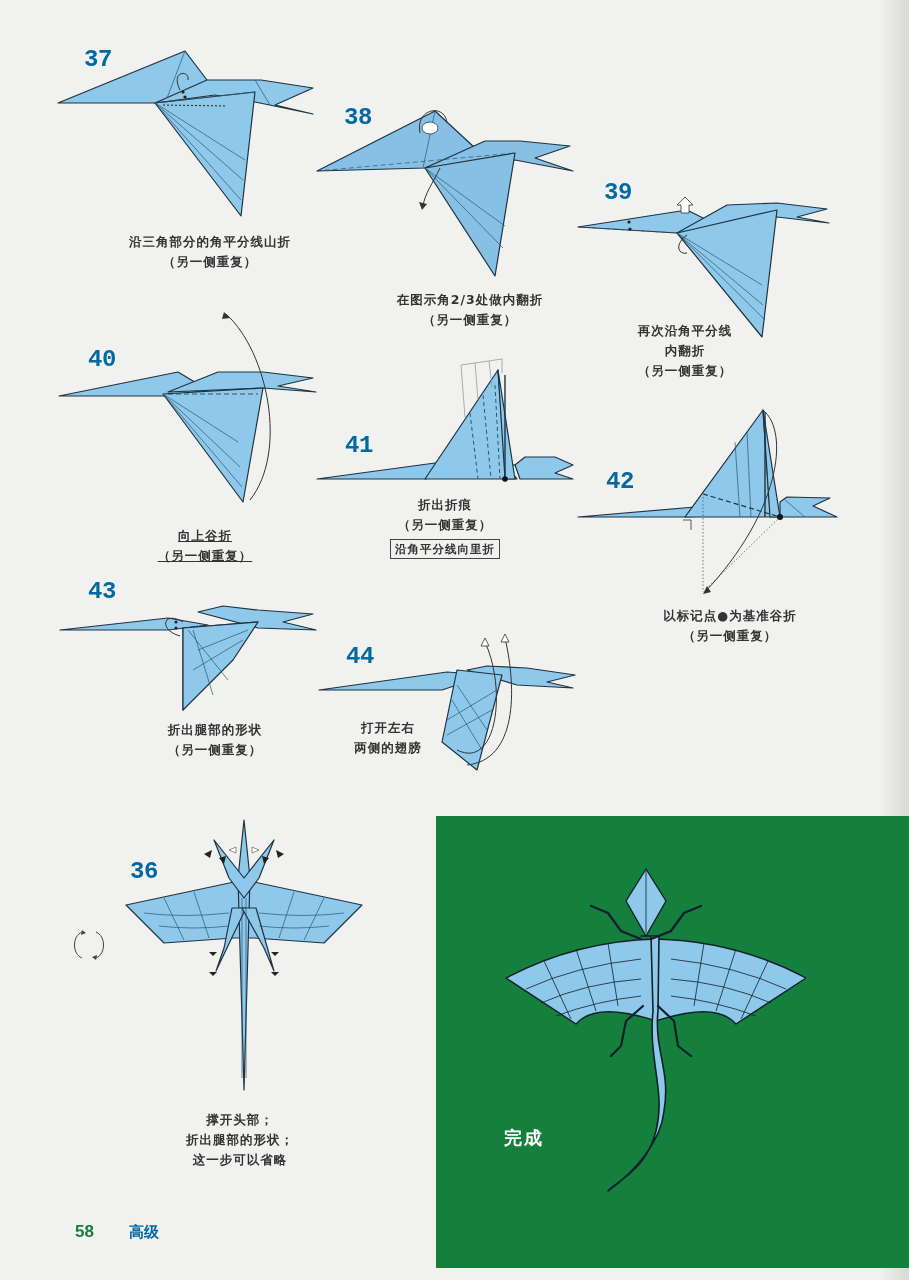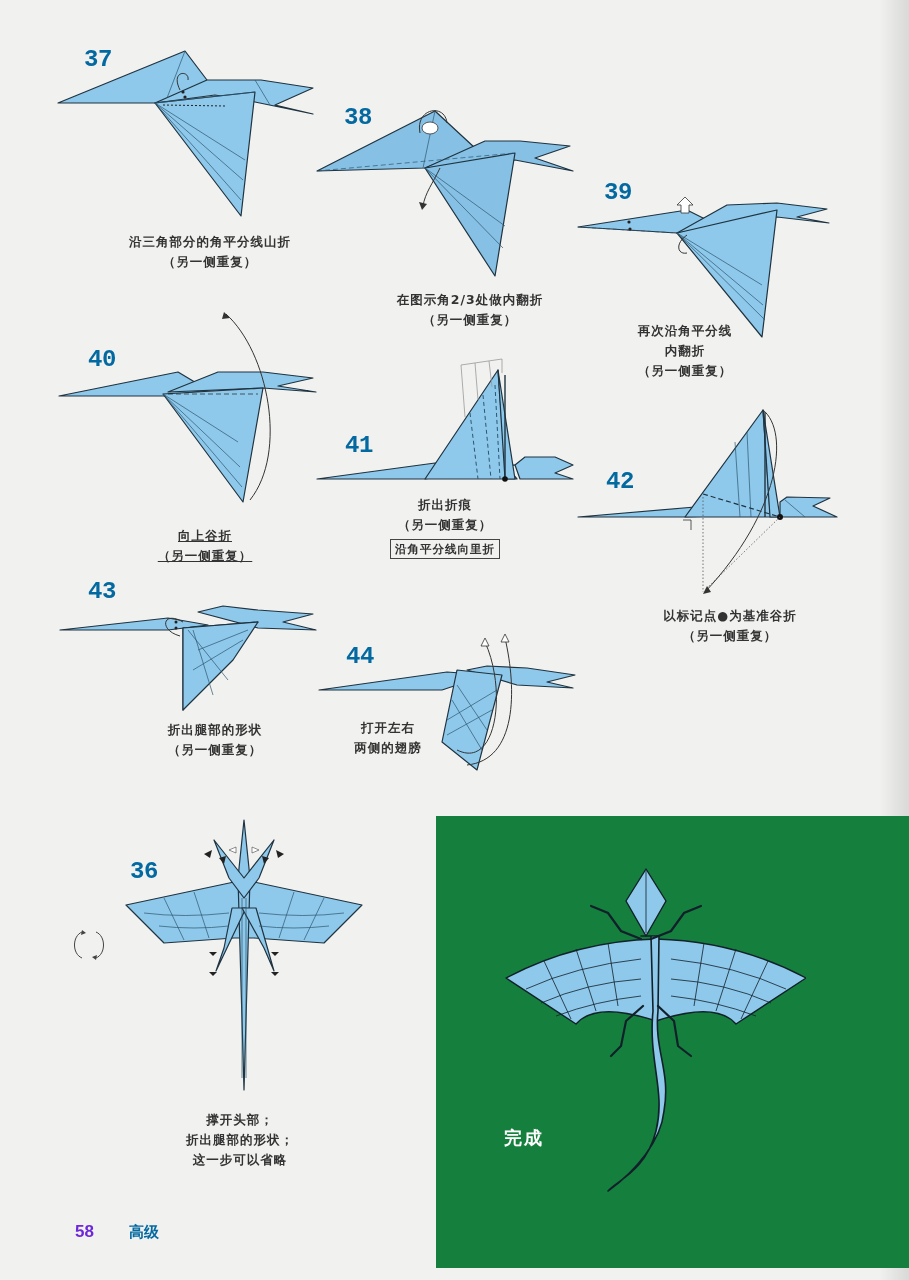--- a/index.html
+++ b/index.html
@@ -30,21 +30,21 @@
   .finished-panel {
     position:absolute; left:436px; top:816px; width:473px; height:452px;
     background:#15803d;
   }
   .finished-label {
     position:absolute; left:68px; top:310px; color:#ffffff; font-weight:bold;
     font-size:18px; letter-spacing:2px;
   }
   .footer-num {
     position:absolute; left:75px; top:1222px; font-family:"Liberation Sans", sans-serif;
-    font-weight:bold; font-size:17px; color:#6d28d9;
+    font-weight:bold; font-size:17px; color:#15803d;
   }
   .footer-label {
     position:absolute; left:129px; top:1223px; font-weight:bold; font-size:15px; color:#0369a1;
   }
 </style>
 </head>
 <body>
 
 <div class="page-shade"></div>
 

